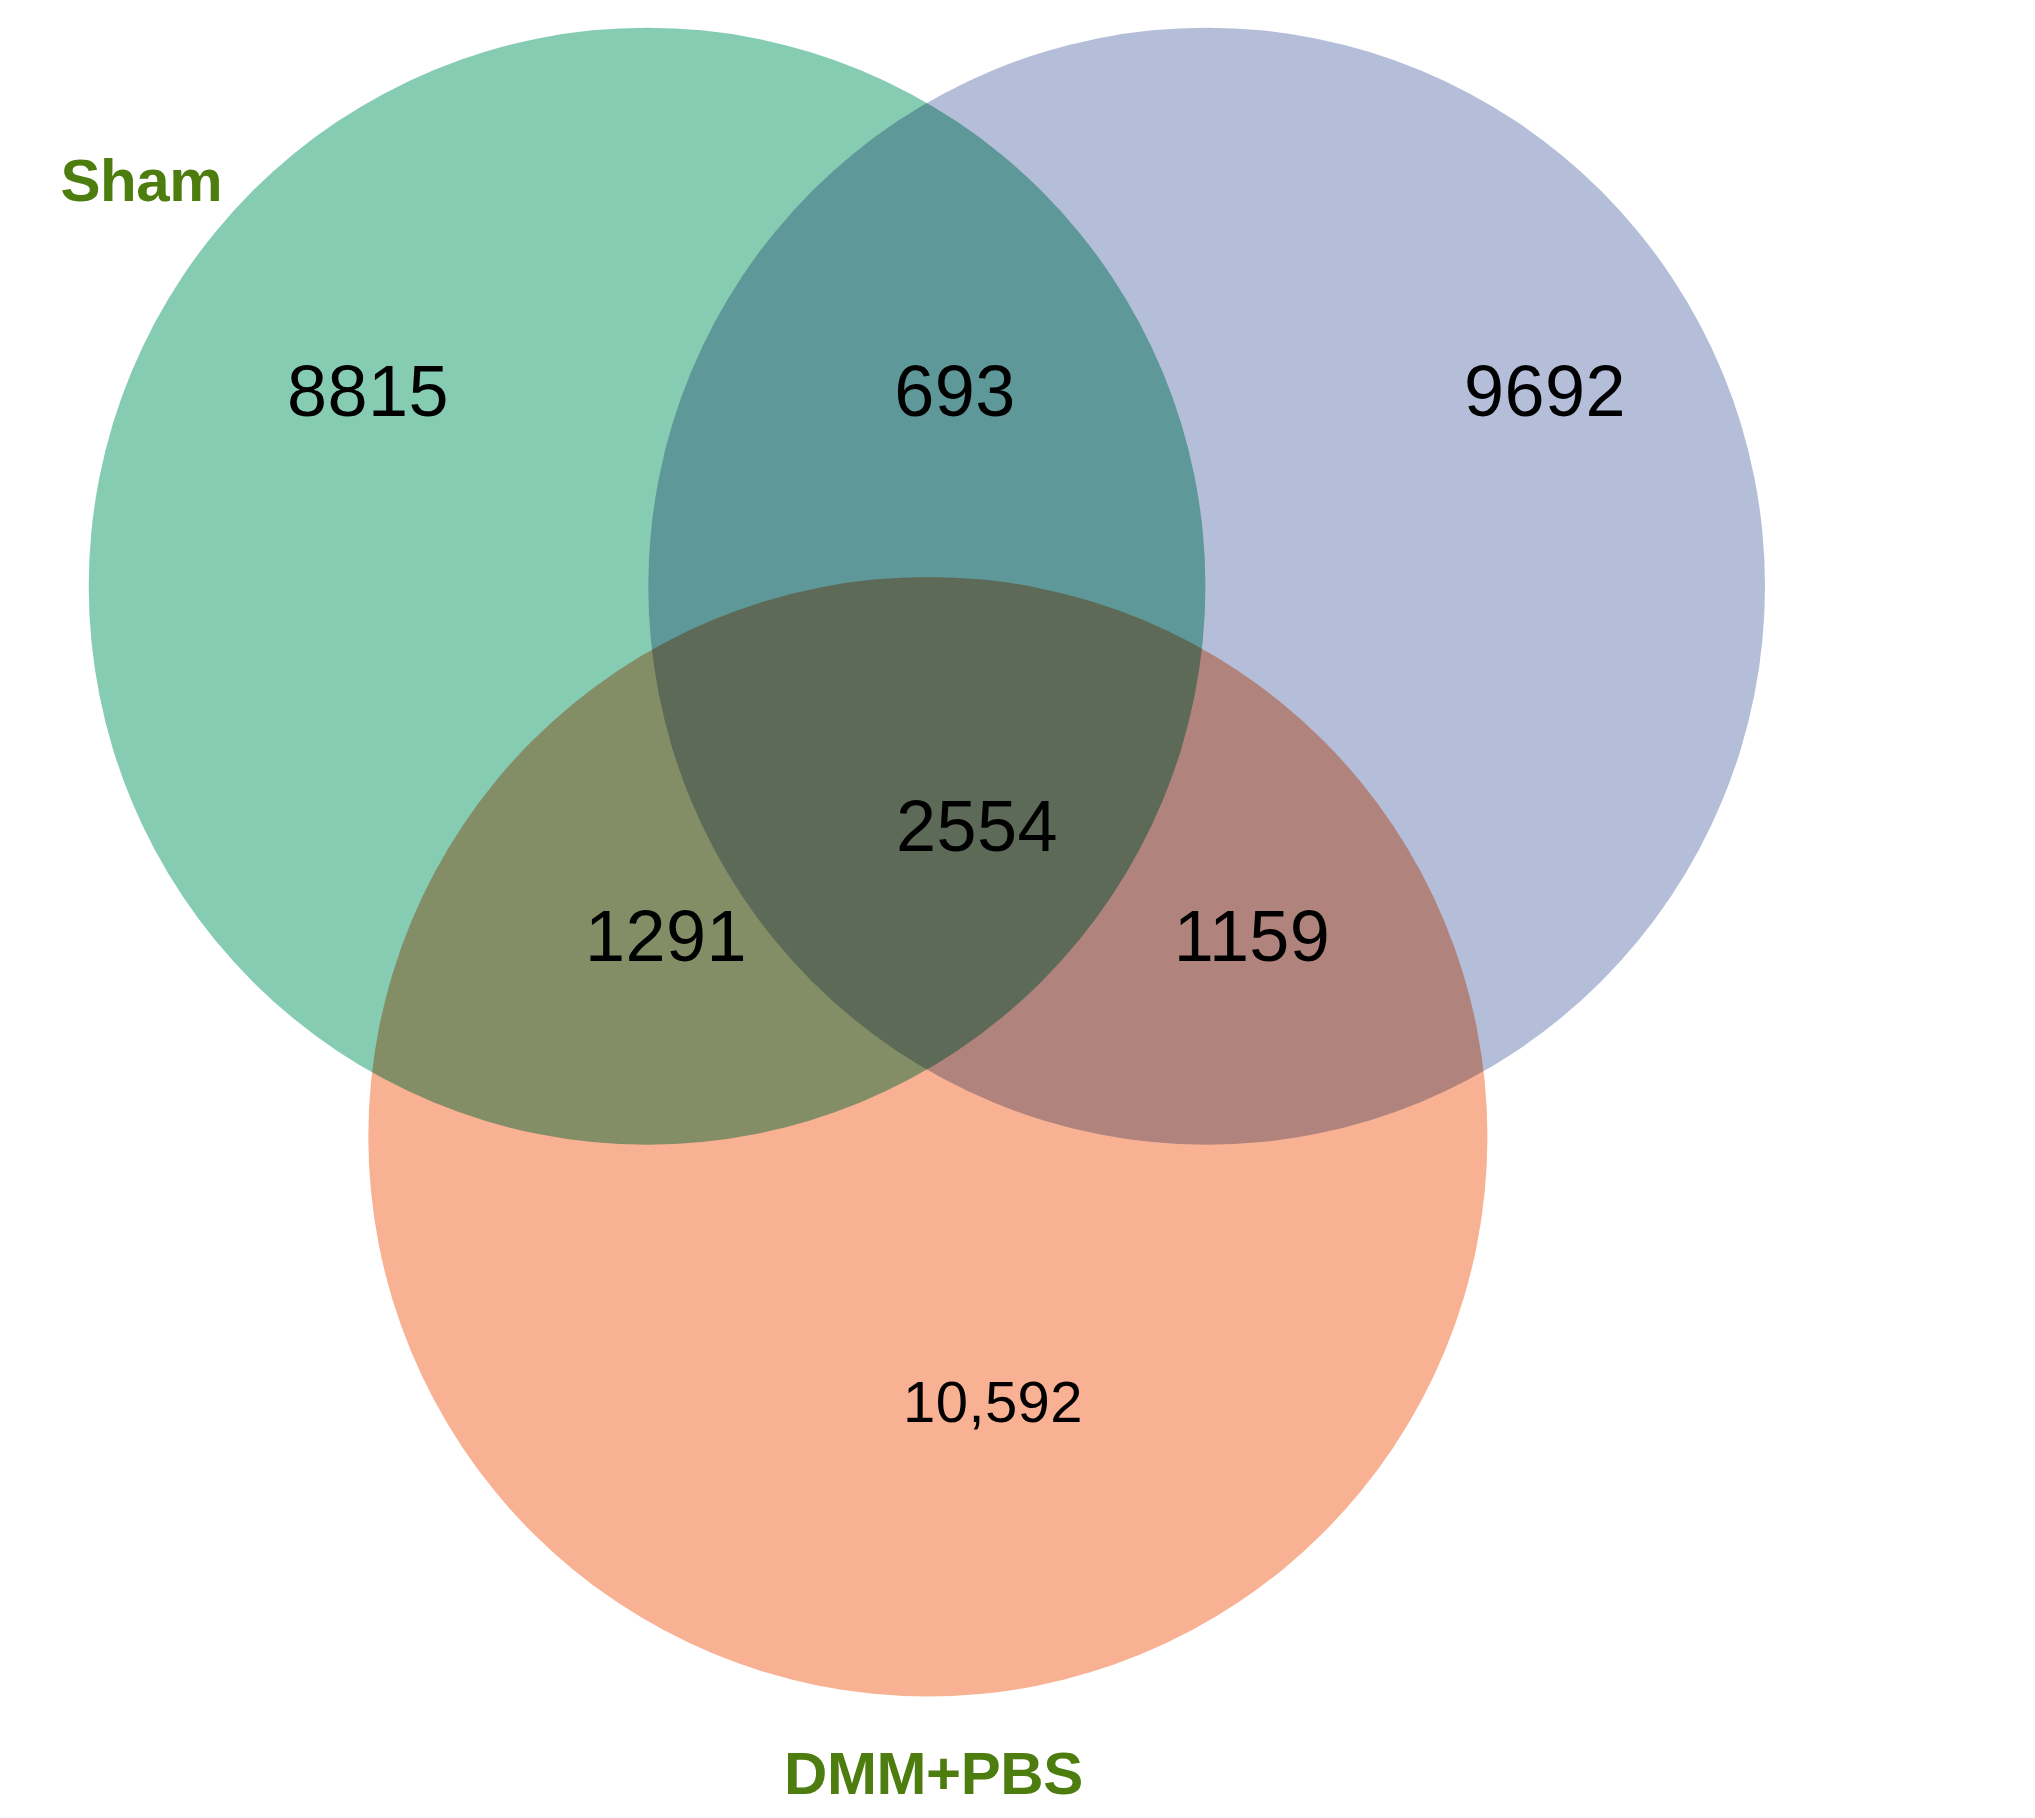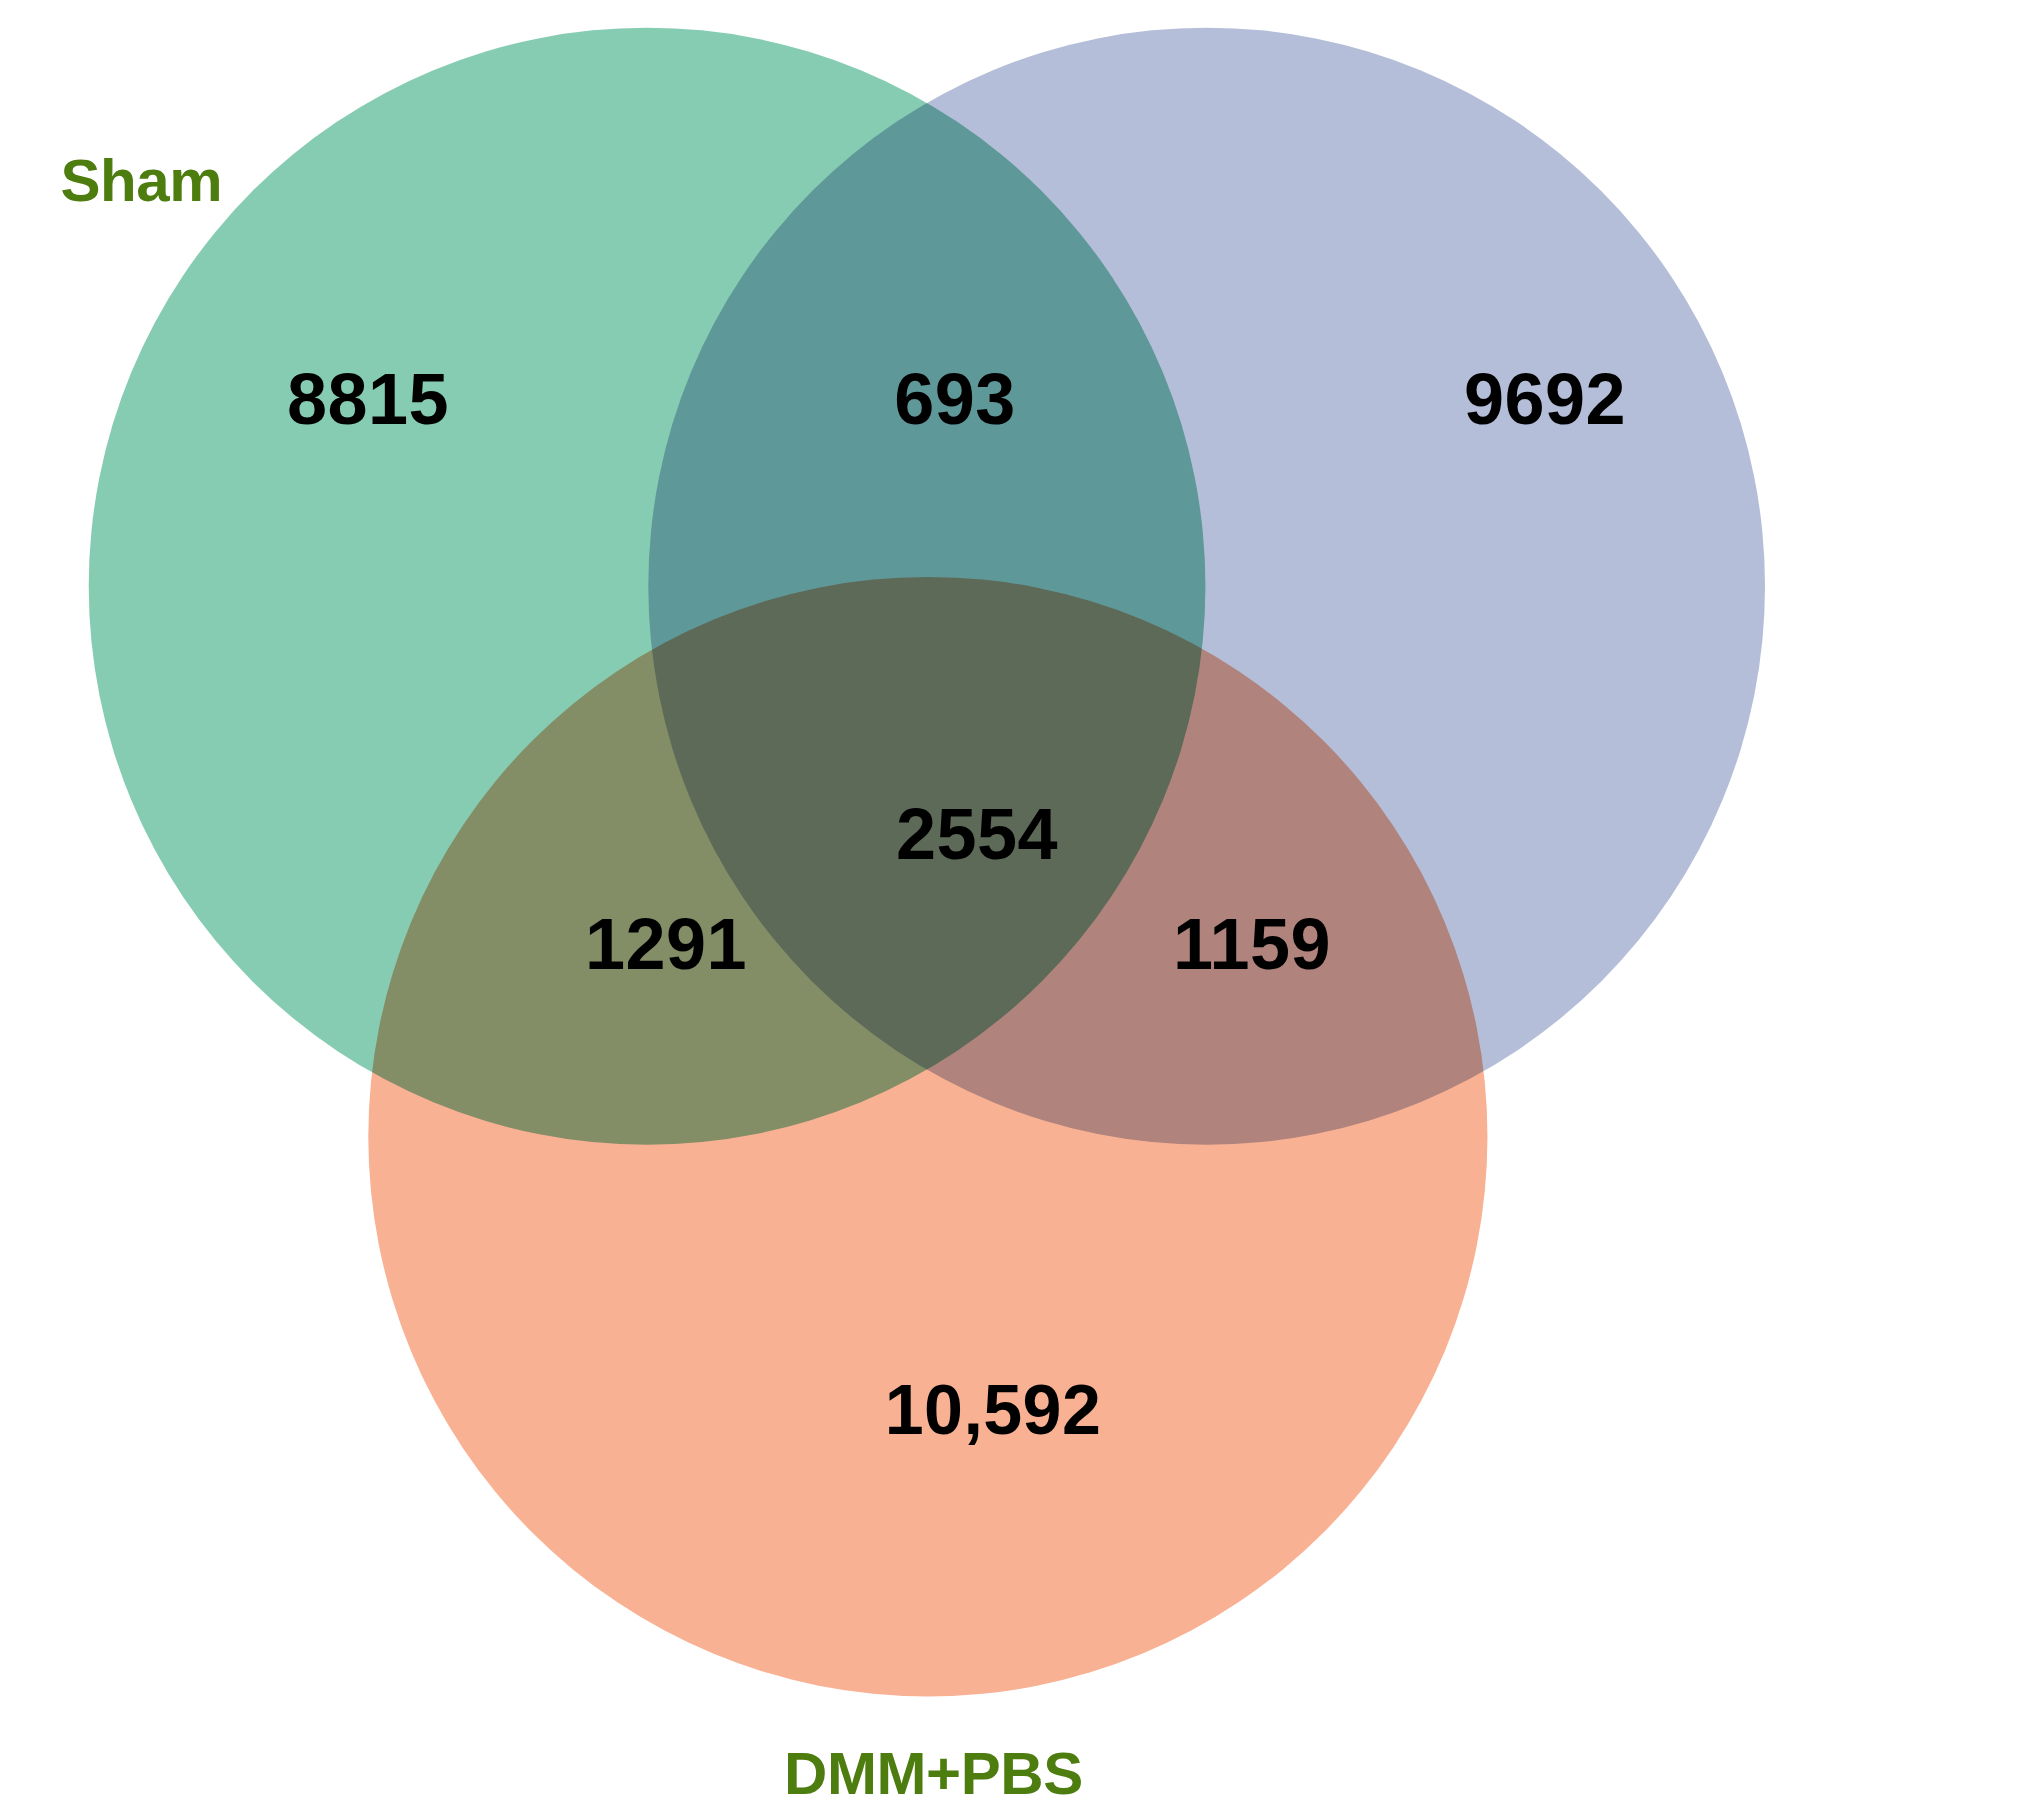--- a/index.html
+++ b/index.html
@@ -46,31 +46,30 @@
     margin-left: 36px;
   }
   #label-sham   { left: 24.4px;  top: 151px; }
   #label-mevs   { left: 1680px; top: 151px; }
   #label-pbs    { left: 748px; top: 1744px; }
 
   
   .count-label {
     position: absolute;
     font-family: "Liberation Sans", sans-serif;
-    font-weight: bold;
+    font-weight: normal;
     font-size: 72px;
     line-height: 1;
     color: #000000;
     white-space: nowrap;
     transform: translate(-50%, -50%);
     letter-spacing: 0.4px;
-    margin-top: 8px;
   }
   .count-label.big {
-    font-size: 70px;
+    font-size: 58px;
     text-align: center;
   }
 
   #count-sham-only   { left: 368px;  top: 391px; }
   #count-sham-mevs   { left: 955px; top: 391px; }
   #count-mevs-only   { left: 1545px; top: 391px; }
   #count-center      { left: 977px; top: 826px; }
   #count-sham-pbs    { left: 666px; top: 936px; }
   #count-mevs-pbs    { left: 1252px; top: 936px; text-align: center; }
   #count-pbs-only    { left: 993px; top: 1402px; }

